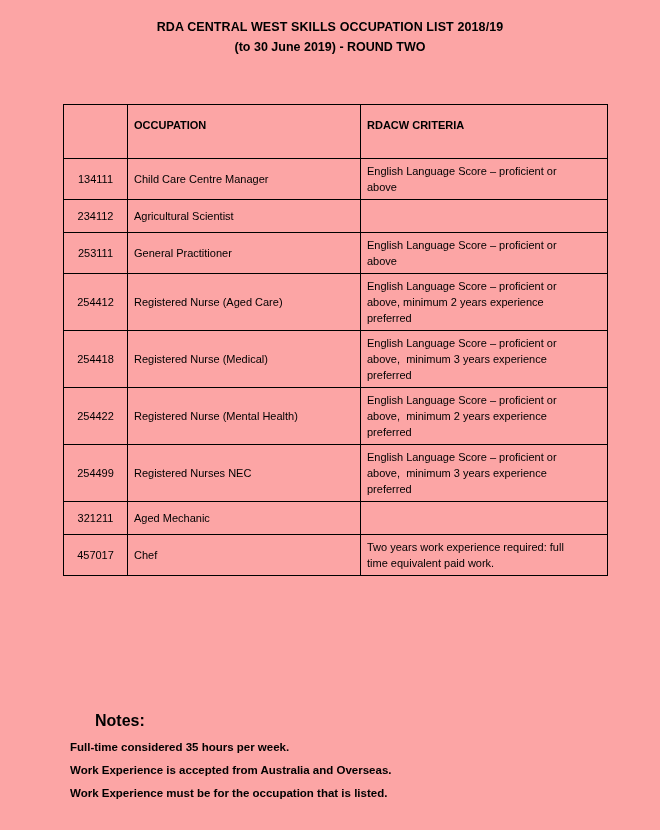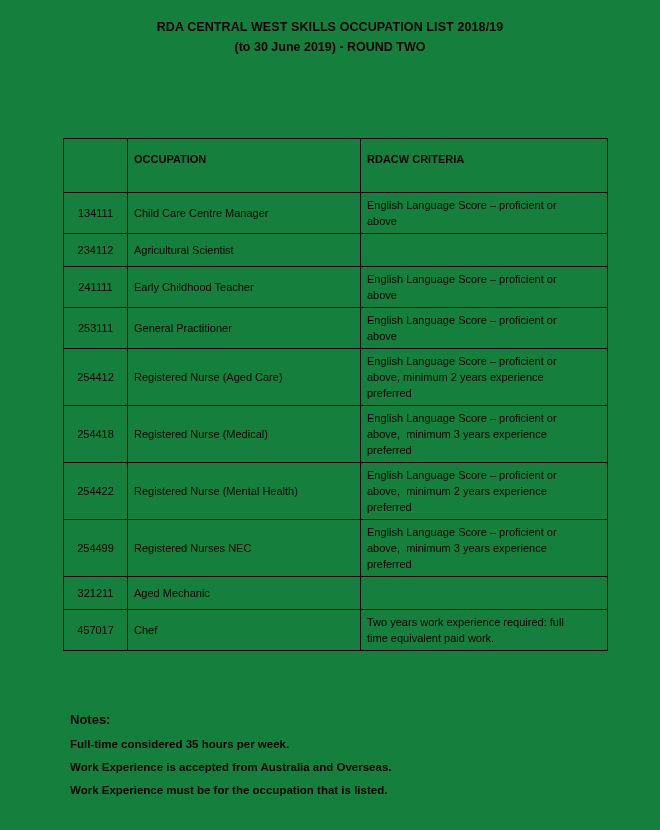--- a/index.html
+++ b/index.html
@@ -6,21 +6,21 @@
     margin: 0;
     padding: 0;
     background: #ffffff;
     font-family: "Liberation Sans", sans-serif;
     color: #000000;
   }
   .page {
     position: relative;
     width: 660px;
     height: 830px;
-    background: #15803d;
+    background: #fca5a5;
     overflow: hidden;
   }
   .title-block {
     position: absolute;
     top: 20px;
     left: 0;
     width: 660px;
     text-align: center;
   }
   .title-line1 {
@@ -28,21 +28,21 @@
     font-weight: bold;
     letter-spacing: 0.1px;
   }
   .title-line2 {
     font-size: 12.5px;
     font-weight: bold;
     margin-top: 6px;
   }
   table.occupation-table {
     position: absolute;
-    top: 138px;
+    top: 104px;
     left: 63px;
     border-collapse: collapse;
     table-layout: fixed;
     width: 544px;
   }
   .occupation-table col.col-code { width: 64px; }
   .occupation-table col.col-occ  { width: 233px; }
   .occupation-table col.col-crit { width: 247px; }
   .occupation-table th, .occupation-table td {
     border: 1px solid #000000;
@@ -73,22 +73,23 @@
     padding: 4px 36px 4px 6px;
     white-space: pre-wrap;
   }
   .notes-block {
     position: absolute;
     top: 712px;
     left: 70px;
     width: 540px;
   }
   .notes-heading {
-    font-size: 13px;
+    font-size: 16px;
     font-weight: bold;
+    margin-left: 25px;
   }
   .note-line {
     font-size: 11.5px;
     font-weight: bold;
     margin-top: 11px;
   }
 </style>
 </head>
 <body>
 
@@ -118,25 +119,20 @@
       <td class="cell-occupation">Child Care Centre Manager</td>
       <td class="cell-criteria">English Language Score – proficient or above</td>
     </tr>
 
     <tr>
       <td class="cell-code">234112</td>
       <td class="cell-occupation">Agricultural Scientist</td>
       <td class="cell-criteria"></td>
     </tr>
 
-    <tr>
-      <td class="cell-code">241111</td>
-      <td class="cell-occupation">Early Childhood Teacher</td>
-      <td class="cell-criteria">English Language Score – proficient or above</td>
-    </tr>
 
     <tr>
       <td class="cell-code">253111</td>
       <td class="cell-occupation">General Practitioner</td>
       <td class="cell-criteria">English Language Score – proficient or above</td>
     </tr>
 
     <tr>
       <td class="cell-code">254412</td>
       <td class="cell-occupation">Registered Nurse (Aged Care)</td>

